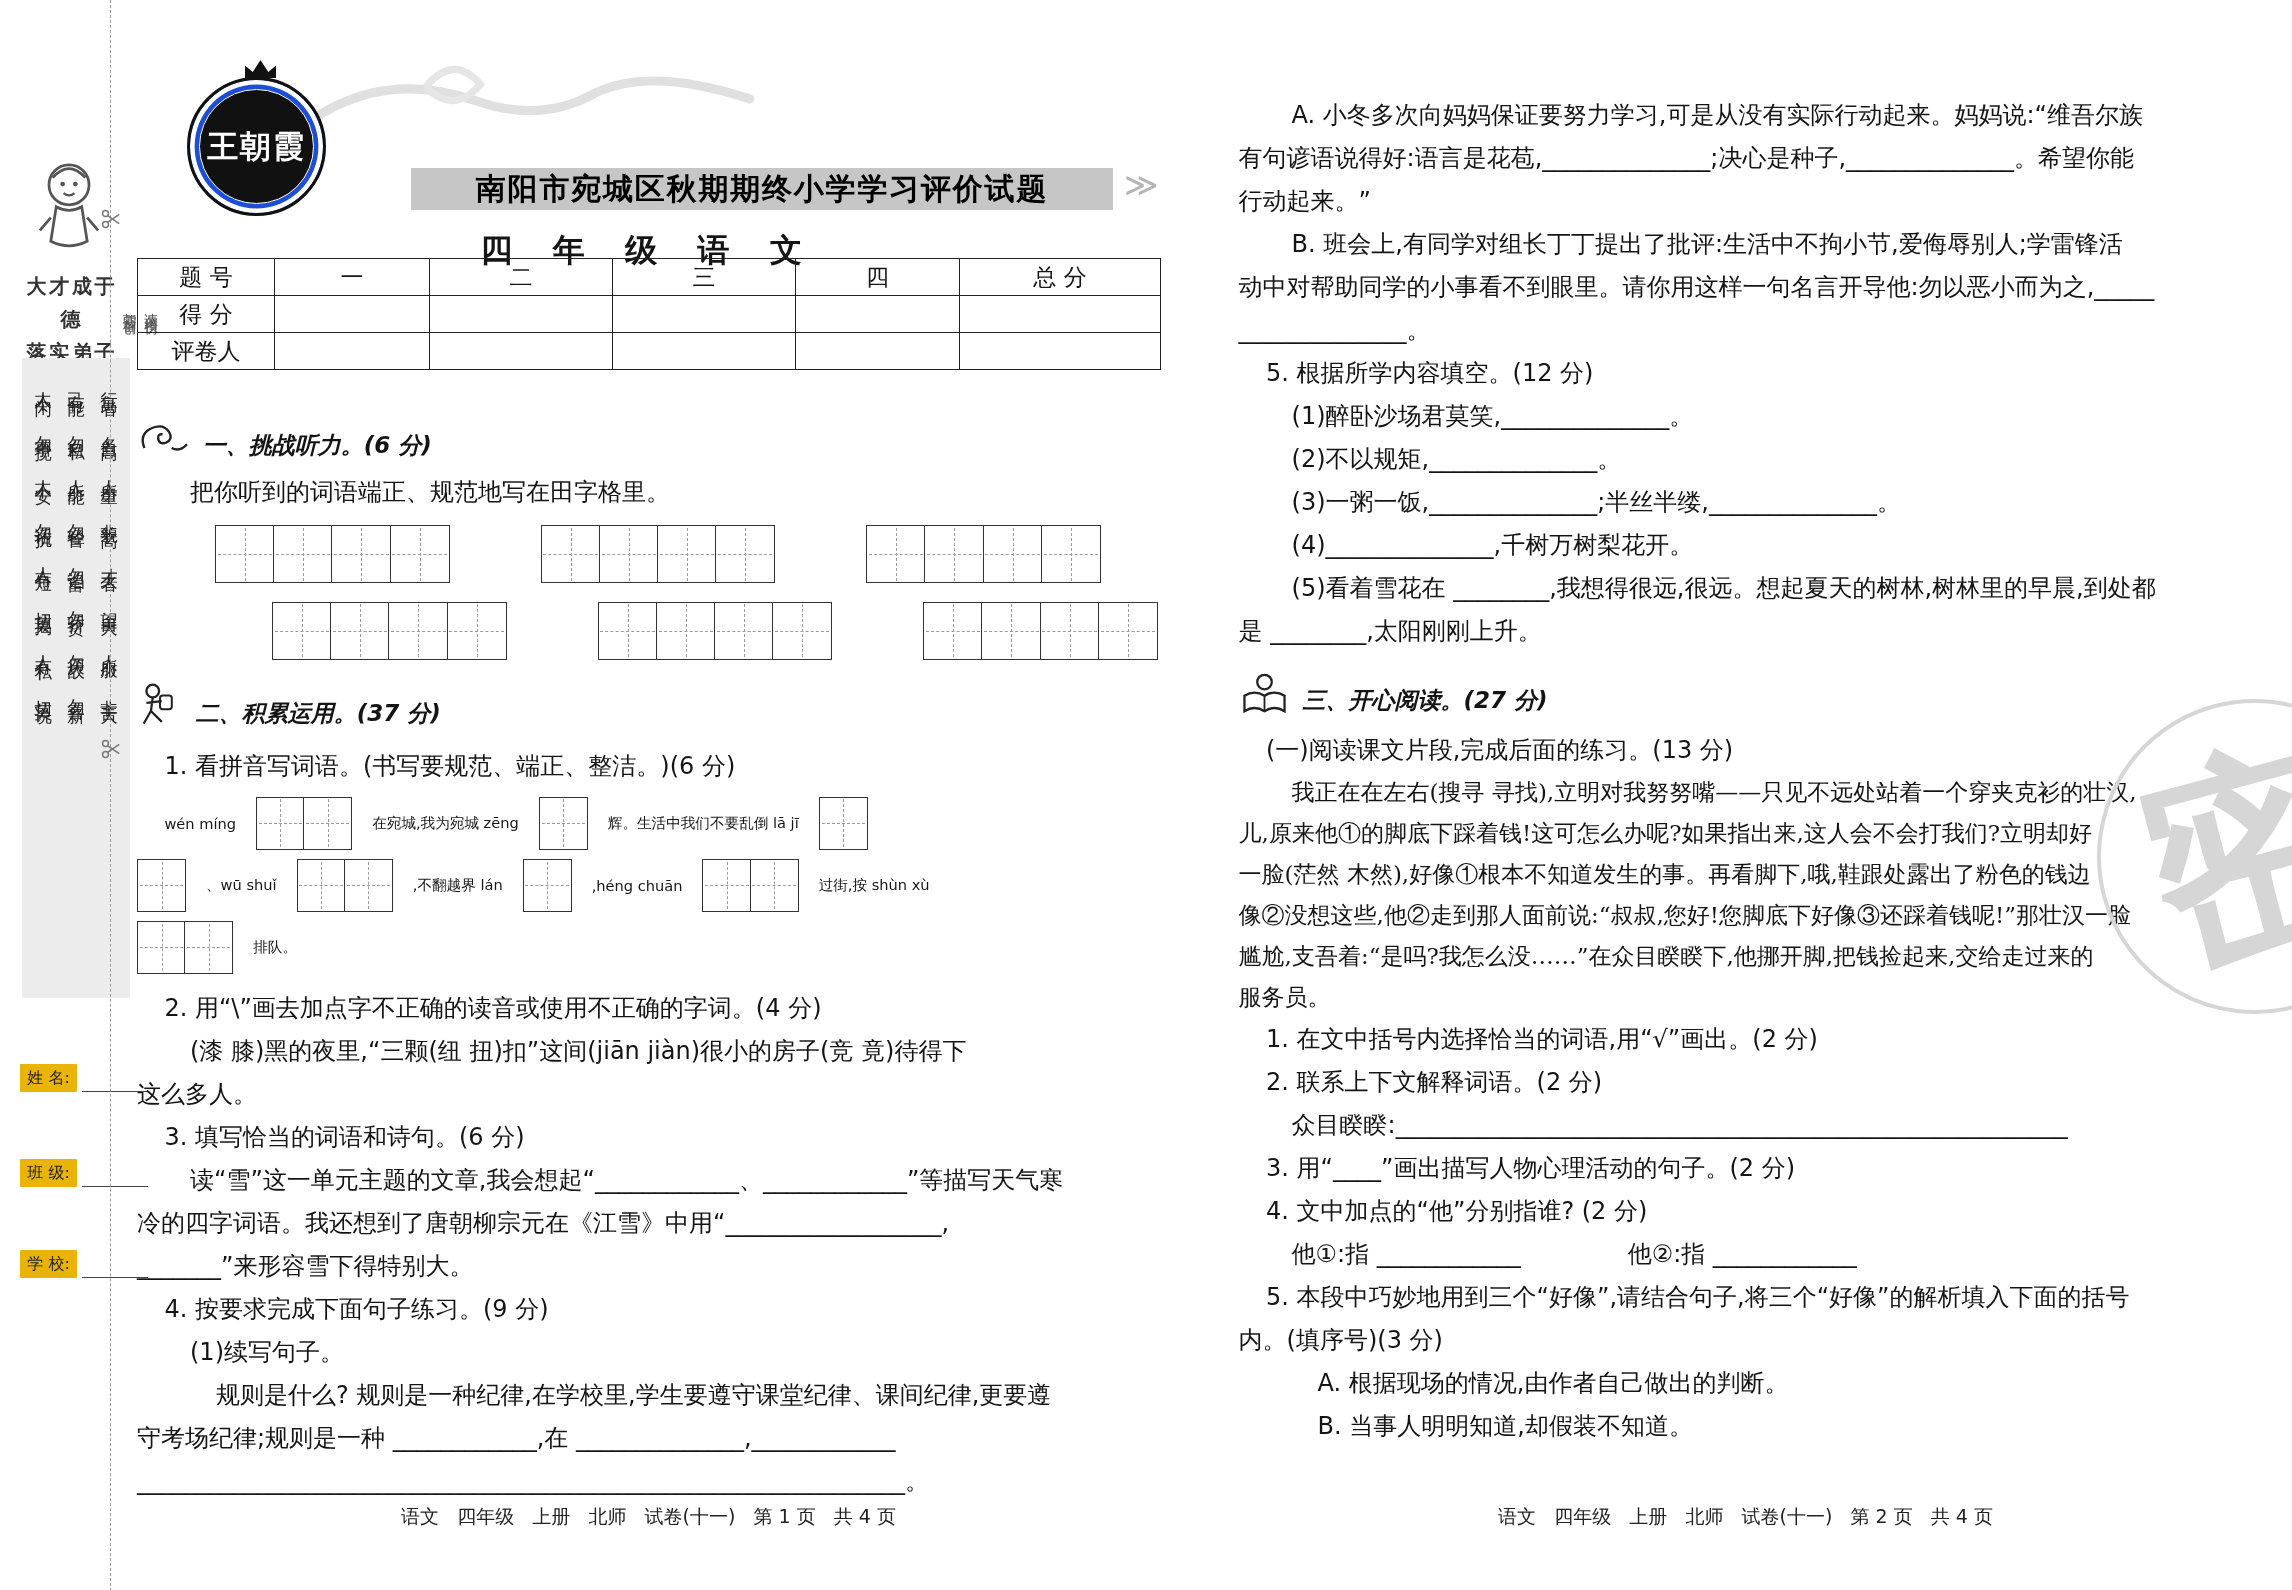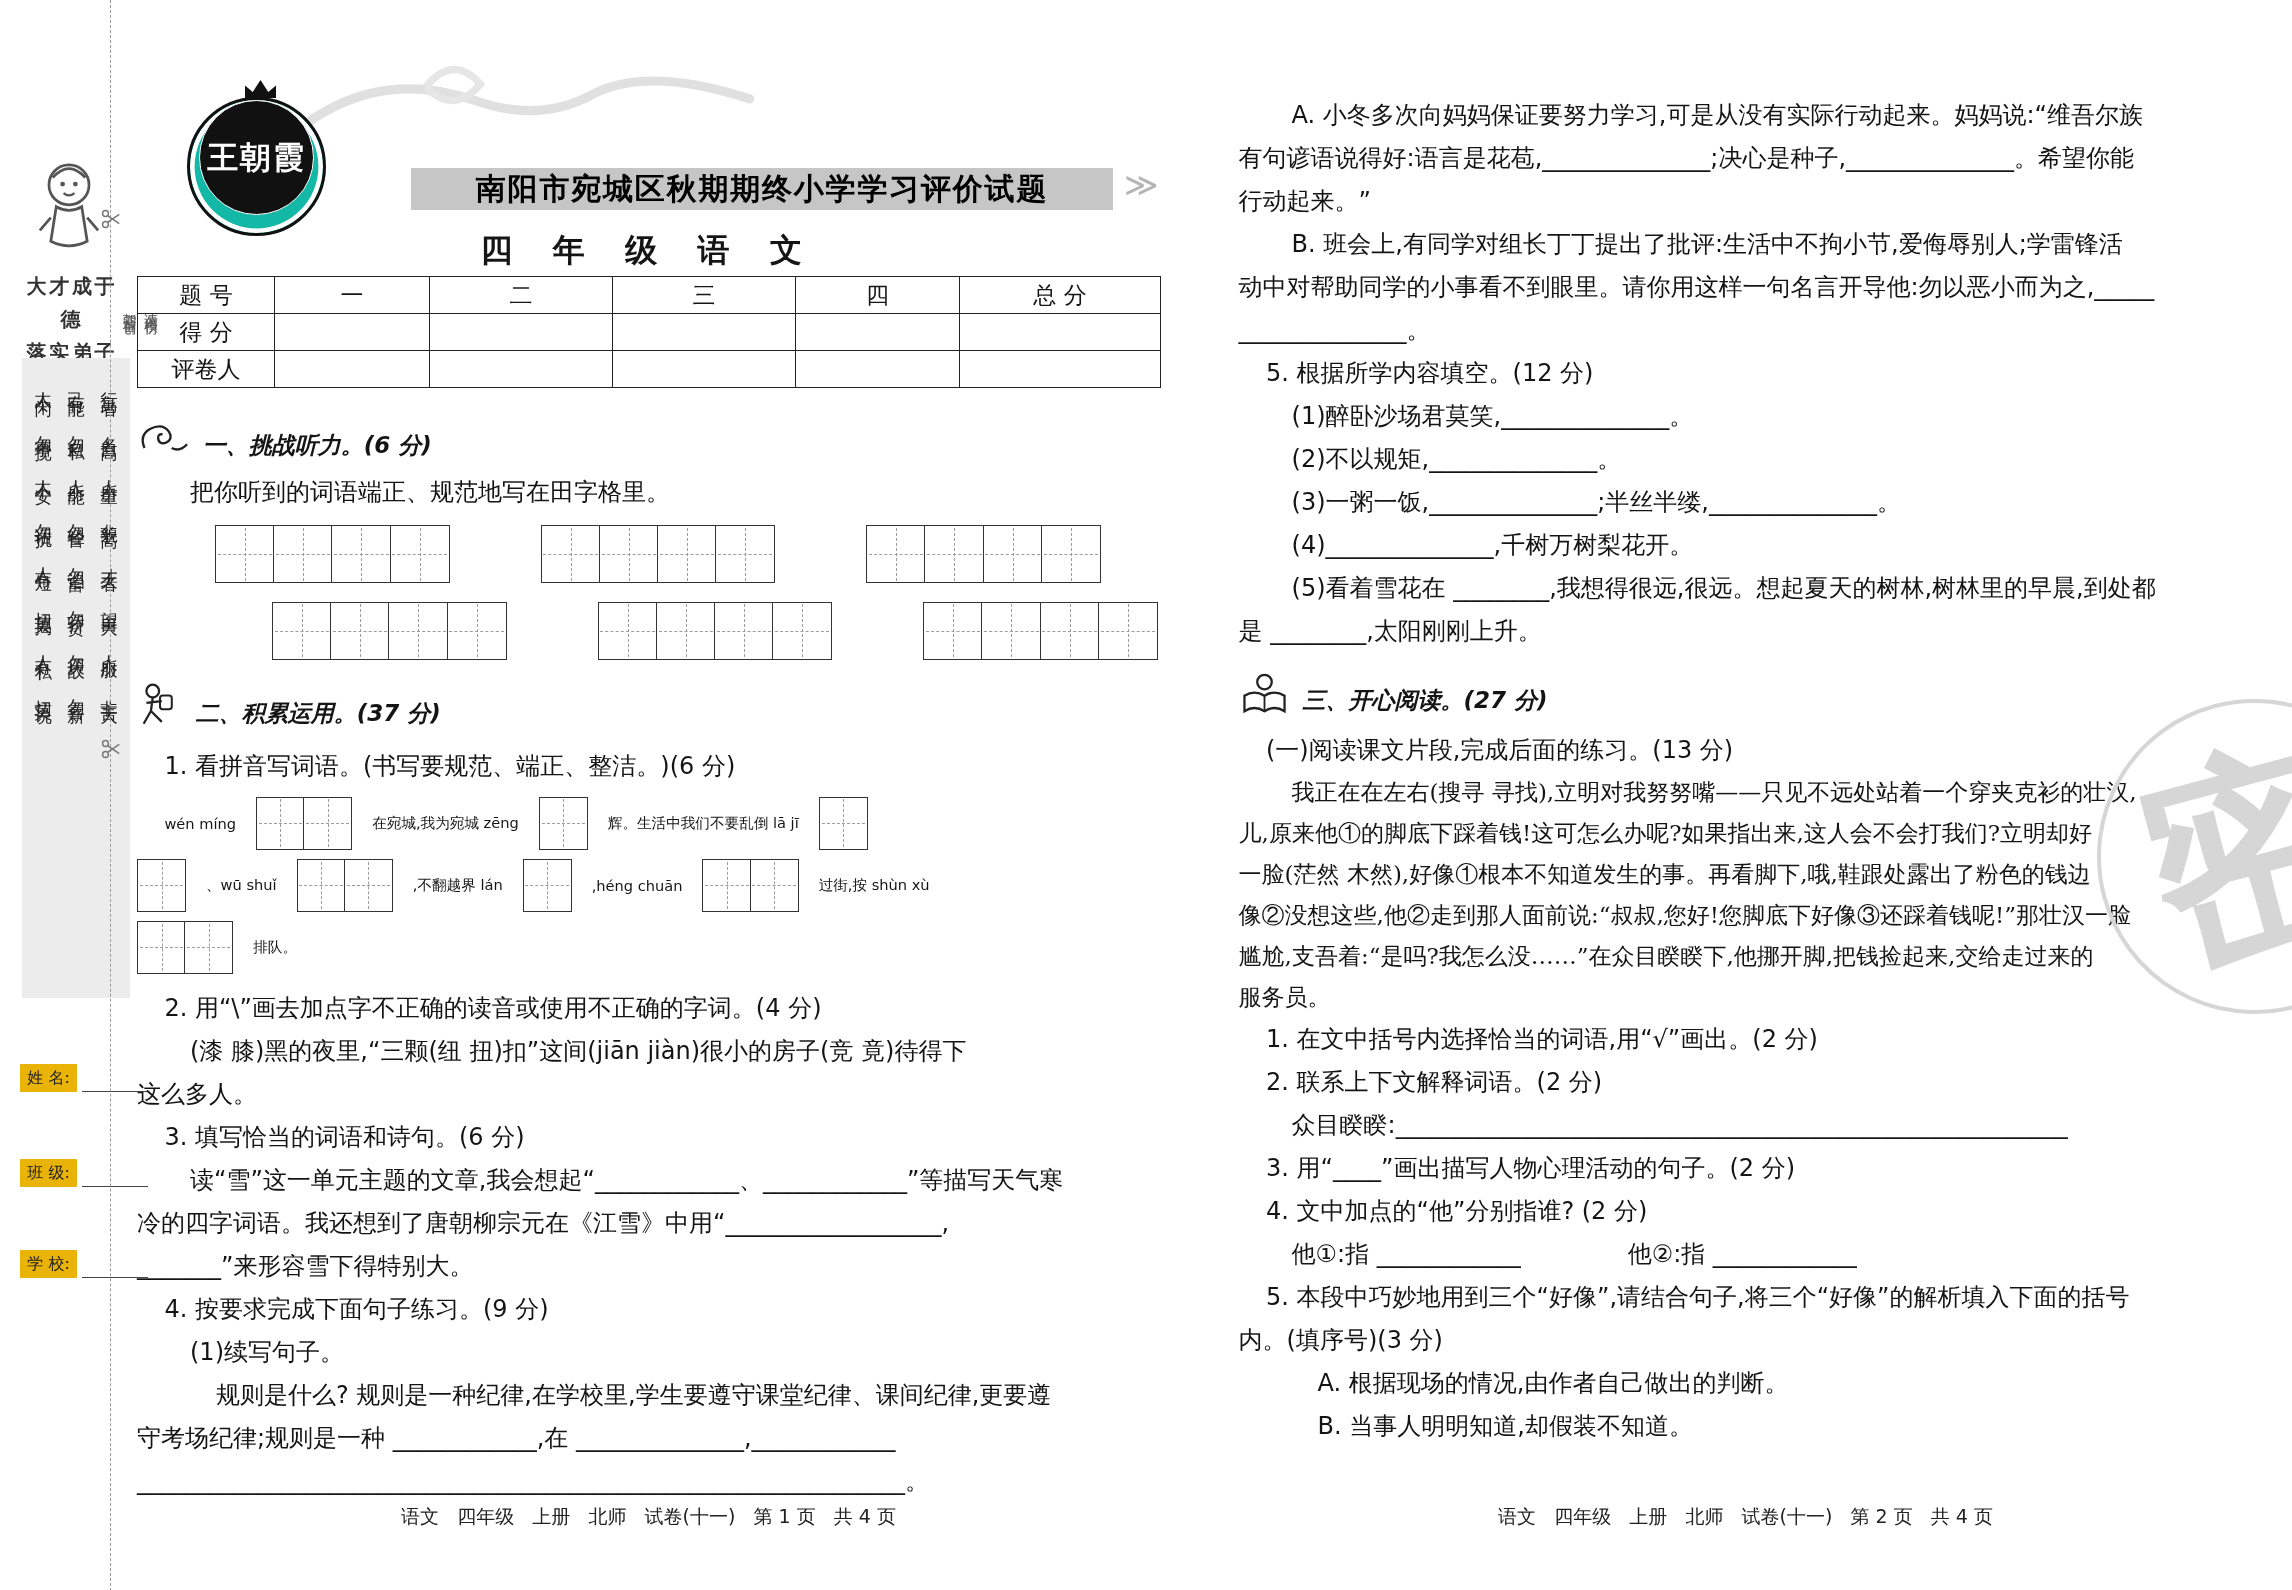--- a/index.html
+++ b/index.html
@@ -28,36 +28,36 @@
   
   .page { position:absolute; top:37px; height:1521px; }
   .page-left  { left:137px;  width:1060px; }
   .page-right { left:1234px; width:1042px; }
 
   p, .sec-head { font-size:24px; line-height:43px; color:#141414; }
   .pre { white-space:pre; }
 
   
   .deco-swirl { position:absolute; left:101px; top:9.1px; z-index:0; }
-  .logo { position:absolute; left:50px; top:60px; width:139px; height:139px; border-radius:50%;
-          background:#14b8a6; border:3.7px solid #111; box-shadow:0 0 0 4.6px #fff inset; z-index:2;
-          display:flex; flex-direction:column; align-items:center; }
+  .logo { position:absolute; left:50px; top:40px; width:139px; height:139px; border-radius:50%;
+          background:#1d4ed8; border:3.7px solid #111; box-shadow:0 0 0 4.6px #fff inset; z-index:2;
+          display:flex; flex-direction:column; align-items:center; justify-content:center; }
   .logo-inner { width:115px; height:115px; border-radius:50%; background:#111; border:1.8px solid #fff;
           display:flex; align-items:center; justify-content:center; }
   .logo-brand { color:#fff; font-family:"DejaVu Serif", serif; font-weight:bold; font-size:31px; letter-spacing:1.8px; }
   .logo-crown { position:absolute; left:55px; top:-20px; width:31px; height:18.3px; background:#111;
           clip-path:polygon(0 100%,0 30%,25% 65%,50% 0,75% 65%,100% 30%,100% 100%); }
   .title-bar { position:absolute; left:274px; top:131px; width:702px; height:42px; background:#c6c6c6;
           display:flex; align-items:center; justify-content:center; z-index:1; }
   .title-bar span { font-weight:bold; font-size:30px; letter-spacing:1.8px; color:#000; }
   .title-deco { position:absolute; left:987px; top:128px; font-size:33px; color:#b5b5b5; z-index:1; }
   .subtitle { position:absolute; left:0; top:192px; width:1023px; text-align:center;
           font-weight:bold; font-size:32px; letter-spacing:14.6px; }
 
-  .score-table { position:absolute; left:0; top:239px; border-collapse:collapse; table-layout:fixed; }
+  .score-table { position:absolute; left:0; top:221px; border-collapse:collapse; table-layout:fixed; }
   .score-table td { border:1.8px solid #222; height:37px; text-align:center; font-size:23px; }
 
   .lp-content { position:absolute; left:0; top:375px; width:1042px; }
   .rp-content { position:absolute; left:4.6px; top:57px; width:1028px; }
 
   .sec-head { display:flex; align-items:center; gap:12.8px; font-weight:bold; font-size:23px;font-style:italic; }
   .sec-head .t { font-weight:bold; }
 
   
   .tzg { display:inline-flex; vertical-align:middle; }

